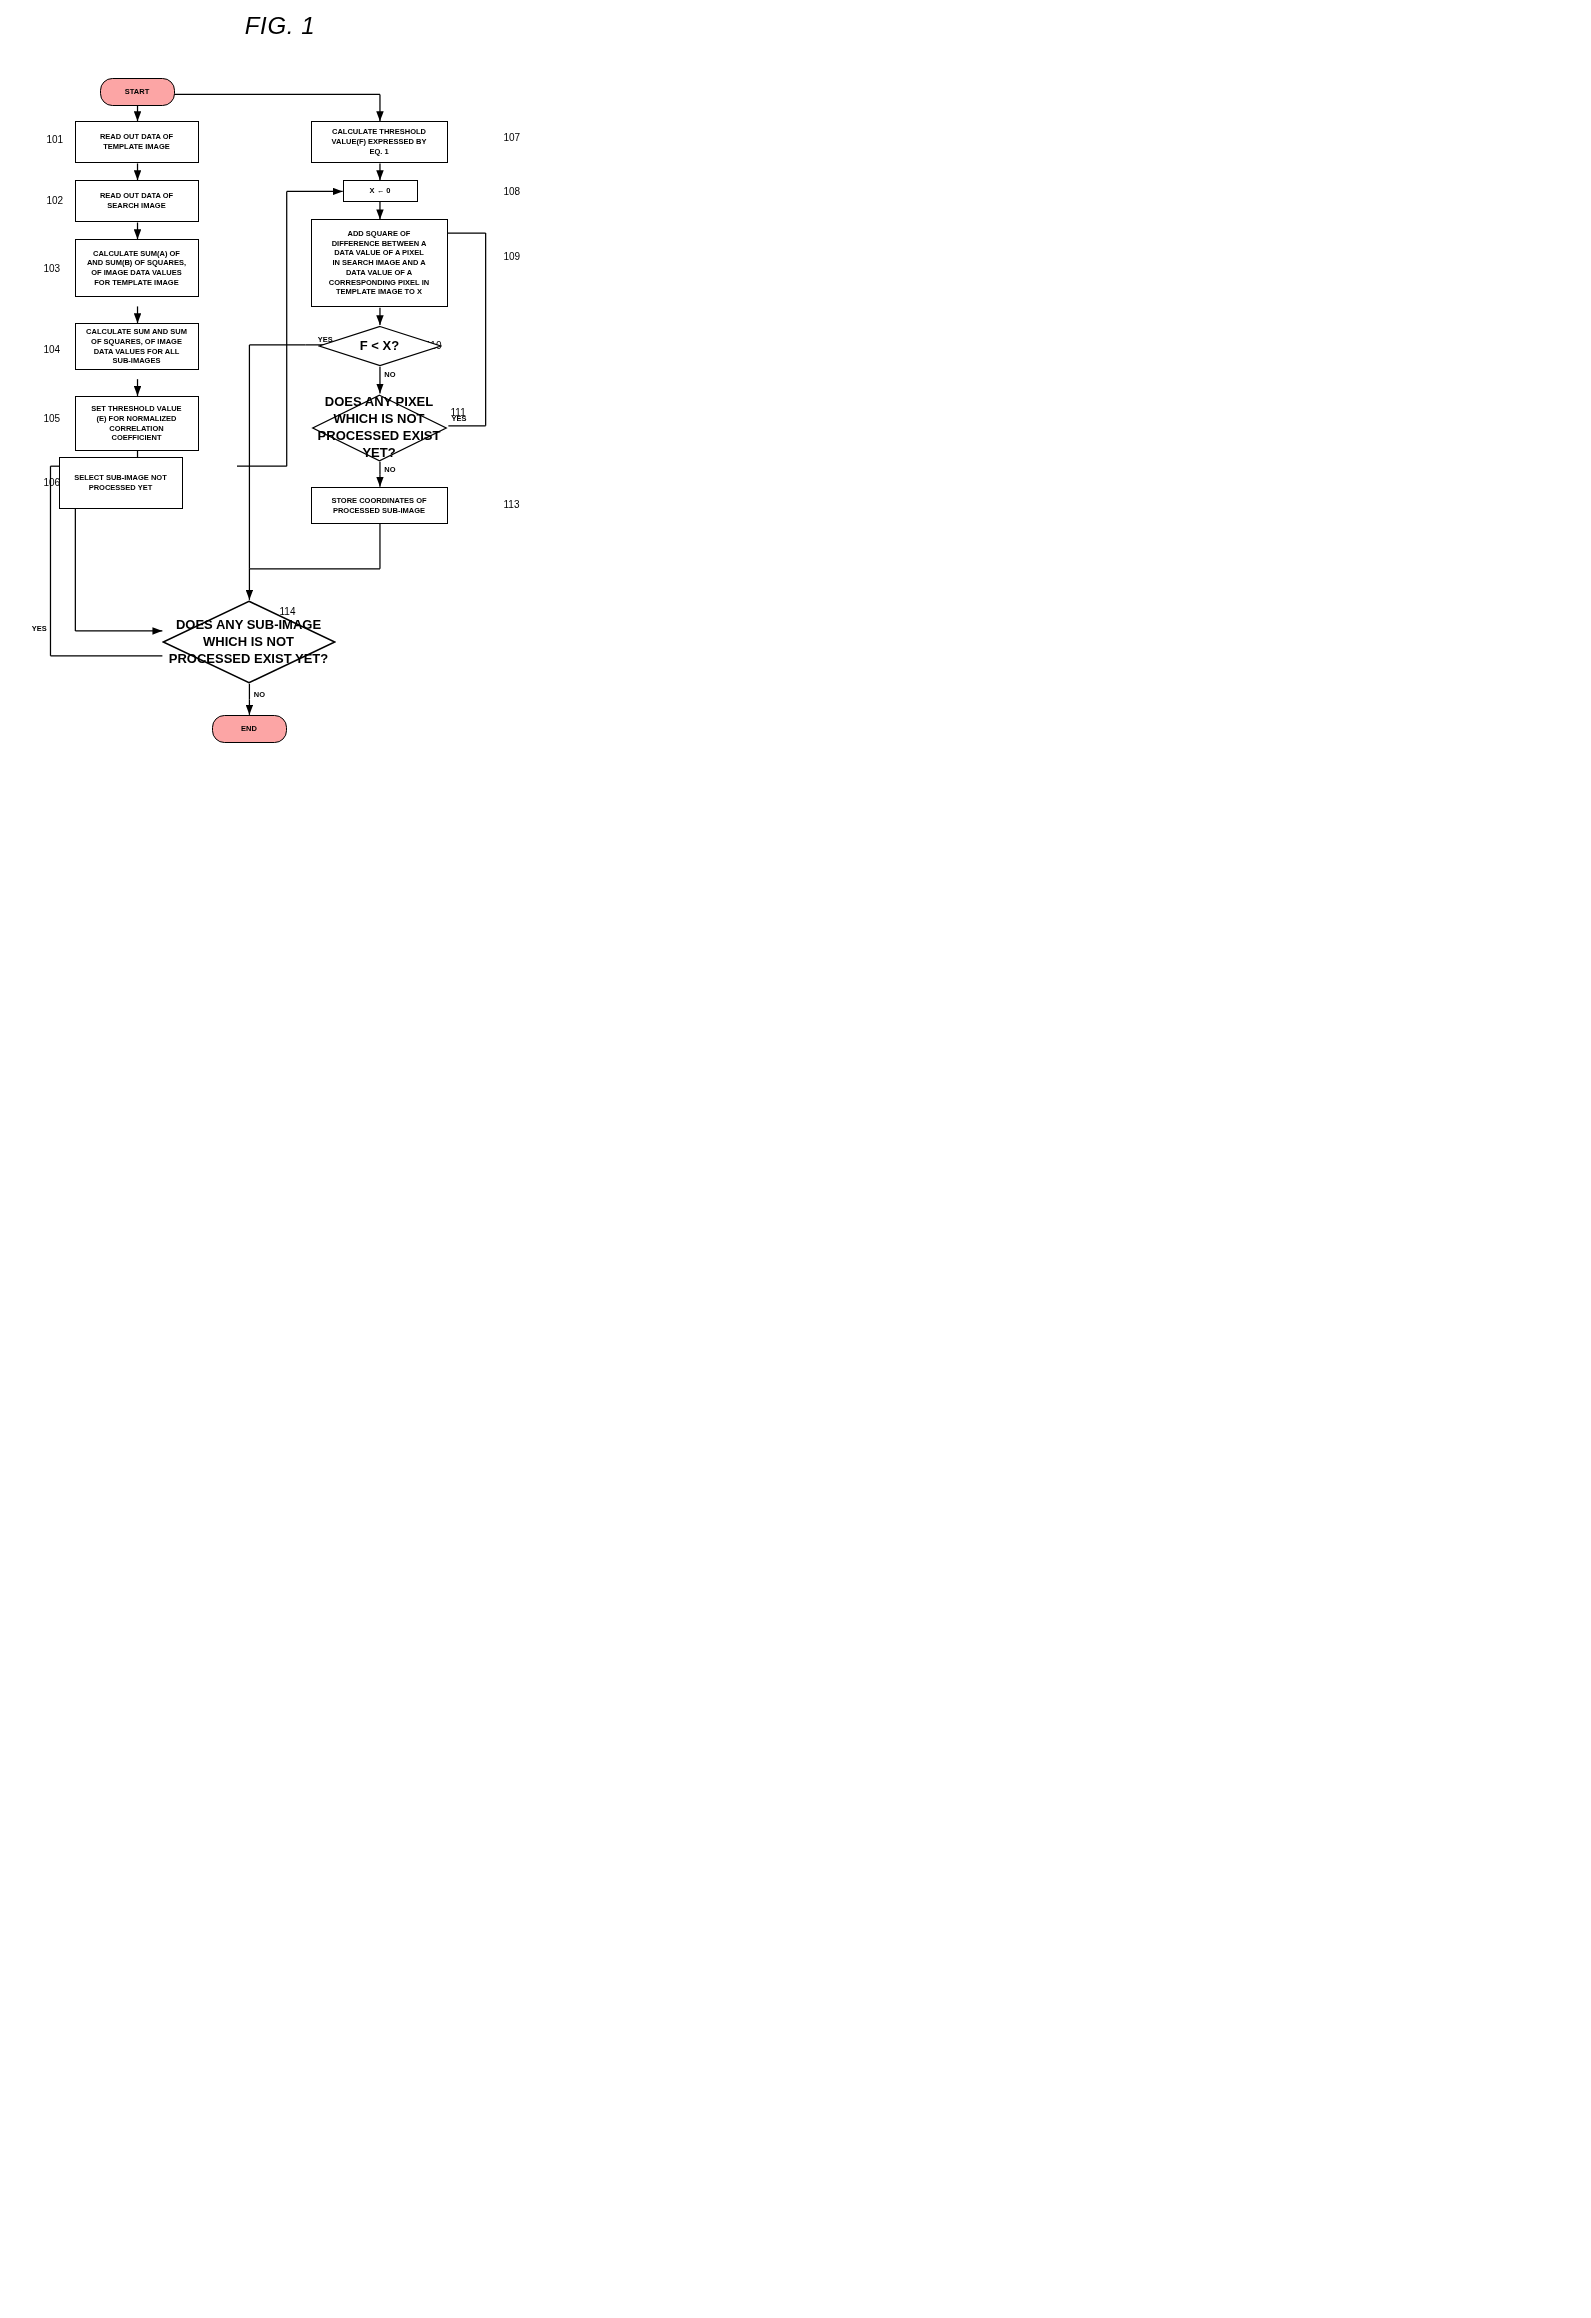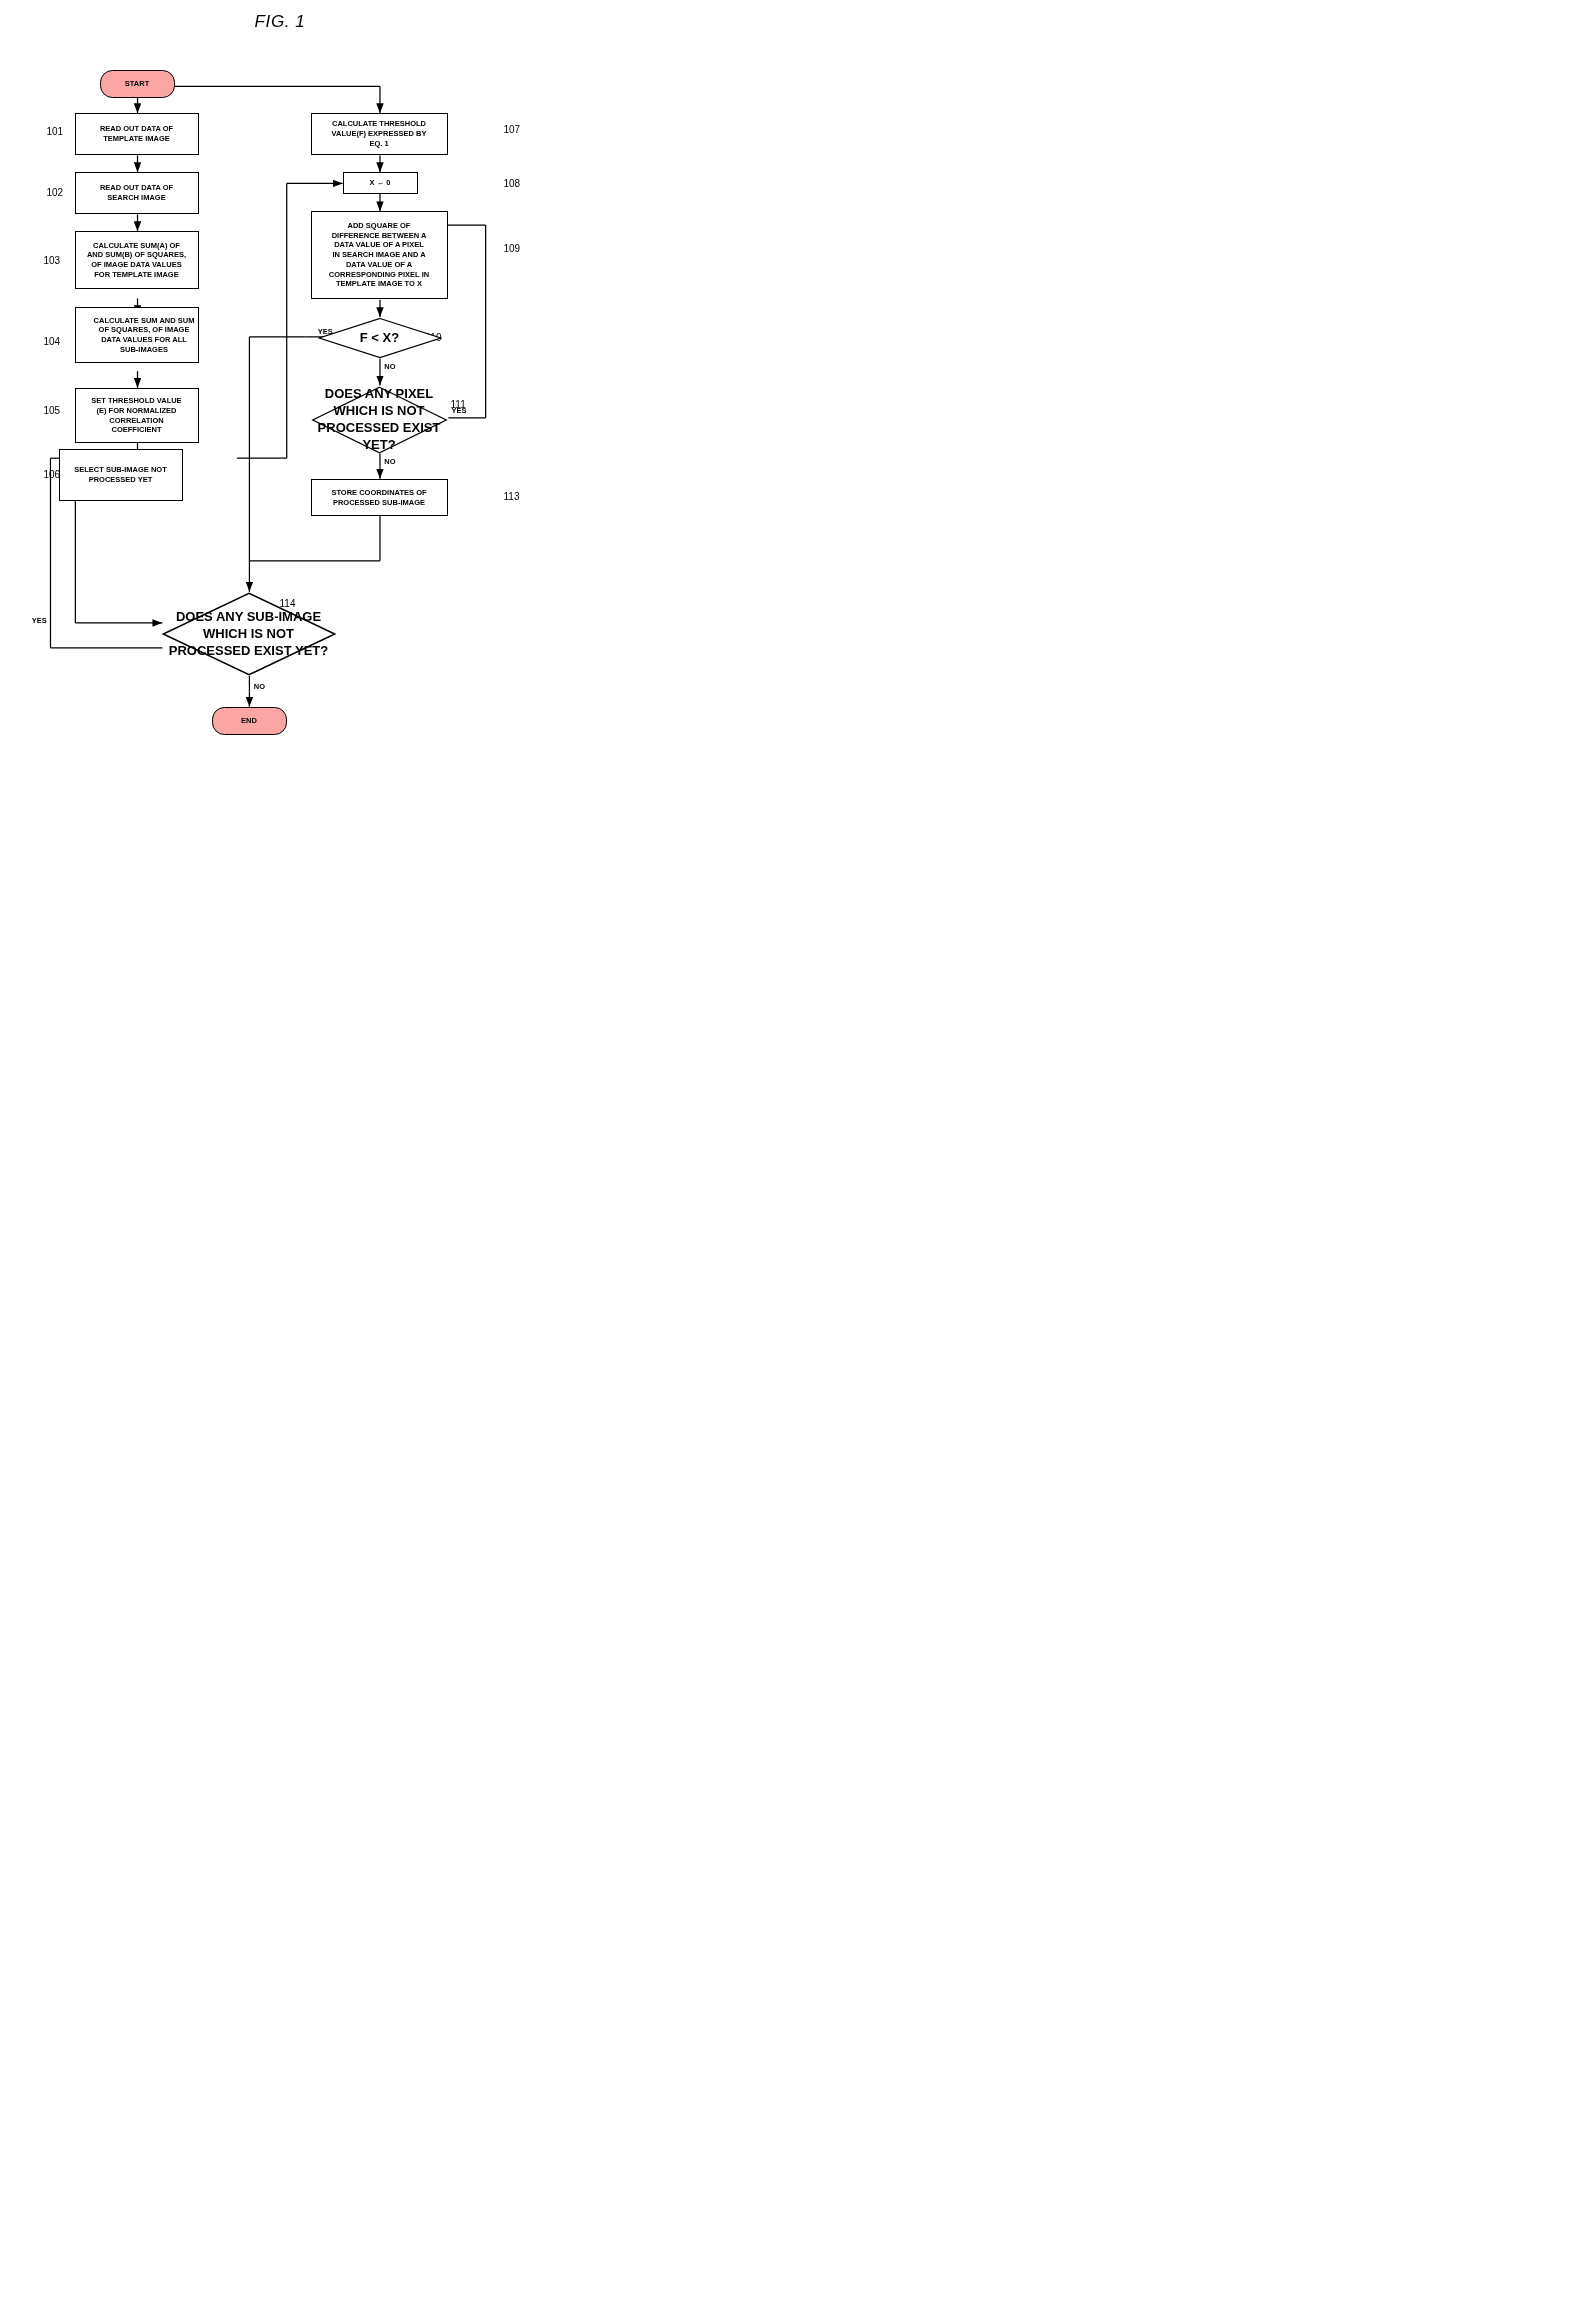--- a/index.html
+++ b/index.html
@@ -6,21 +6,21 @@
     body {
       background: #fff;
       font-family: Arial, sans-serif;
       width: 560px;
       min-height: 808px;
       padding: 12.4px;
     }
 
     .page-title {
       text-align: center;
-      font-size: 17px;
+      font-size: 24px;
       font-style: italic;
       font-weight: normal;
       margin-bottom: 18.7px;
       letter-spacing: 0.6px;
     }
 
     .flowchart-container {
       position: relative;
       width: 535px;
       min-height: 746px;
@@ -205,21 +205,21 @@
     <span style="white-space:pre-line;">CALCULATE SUM(A) OF
 AND SUM(B) OF SQUARES,
 OF IMAGE DATA VALUES
 FOR TEMPLATE IMAGE</span>
   </div>
 
   <div class="step-label" style="left:31px; top:285px;">
     <span>104</span>
   </div>
 
-  <div class="fc-node fc-rect" style="left:62px; top:256px; width:124px; height:56px; padding:3.1px;justify-content:flex-end;">
+  <div class="fc-node fc-rect" style="left:62px; top:264px; width:124px; height:47px; padding:3.1px;">
     <span style="white-space:pre-line;">CALCULATE SUM AND SUM
 OF SQUARES, OF IMAGE
 DATA VALUES FOR ALL
 SUB-IMAGES</span>
   </div>
 
   <div class="step-label" style="left:31px; top:354px;">
     <span>105</span>
   </div>
 

